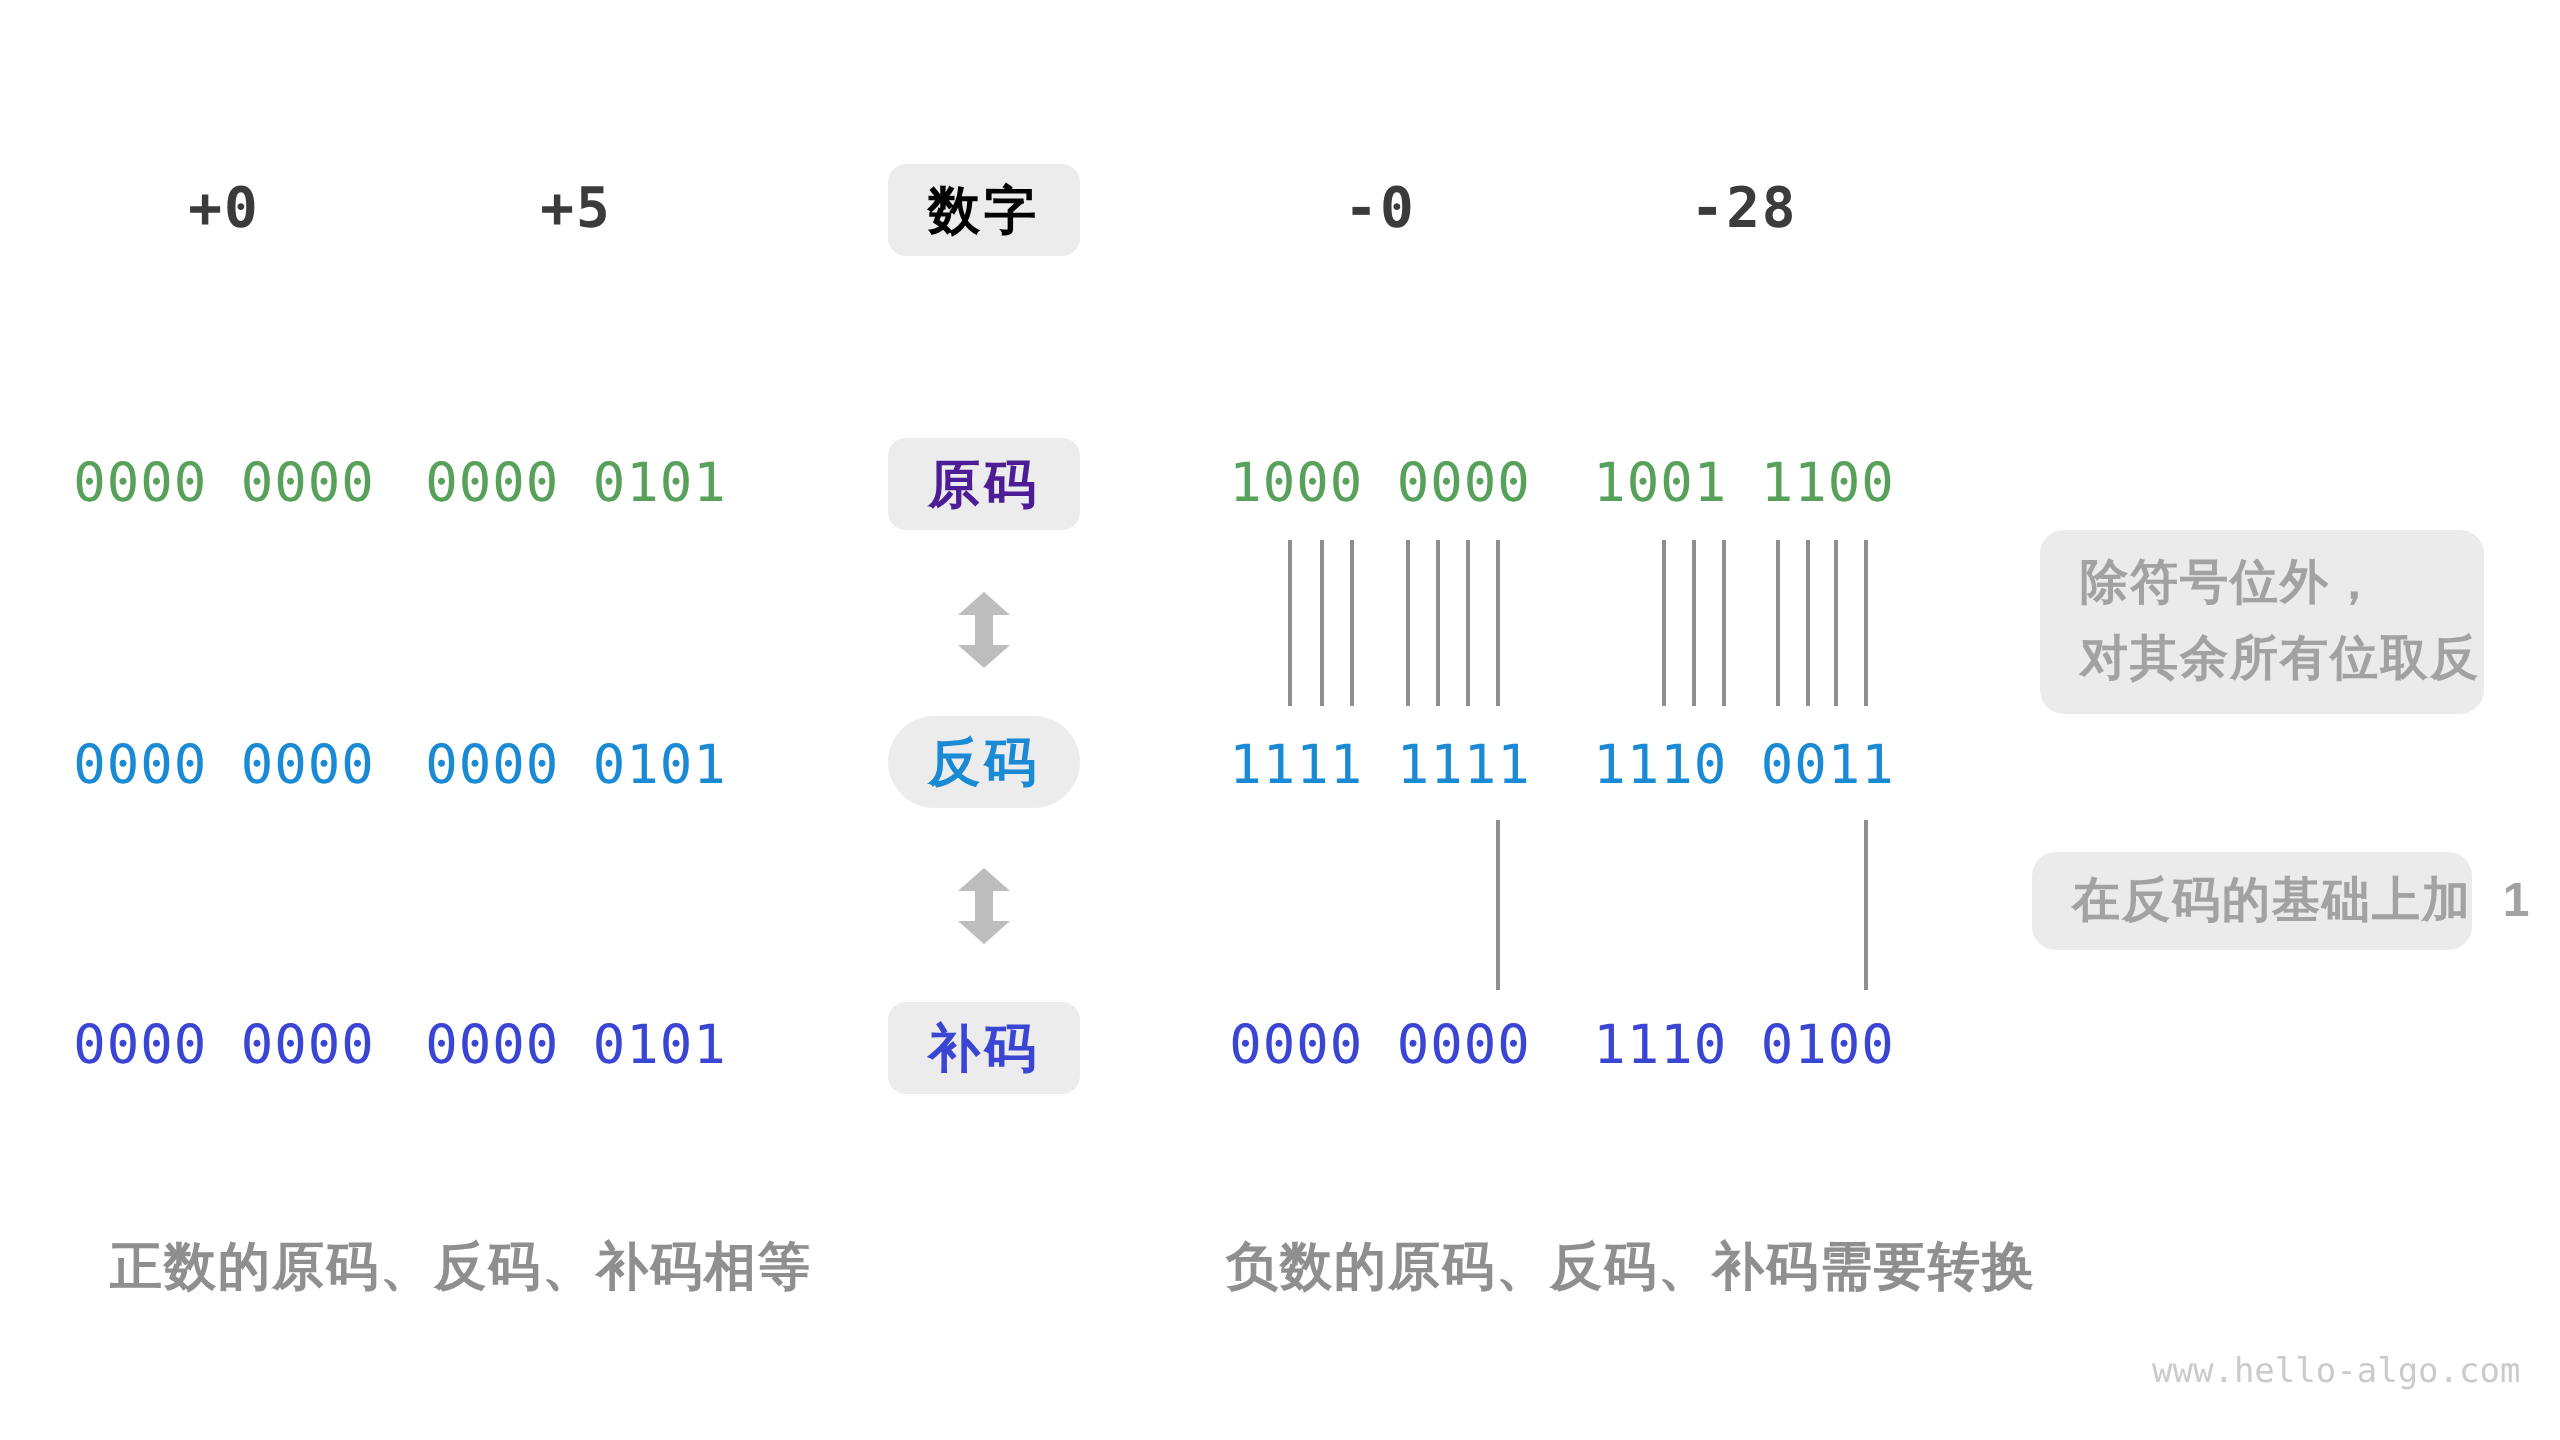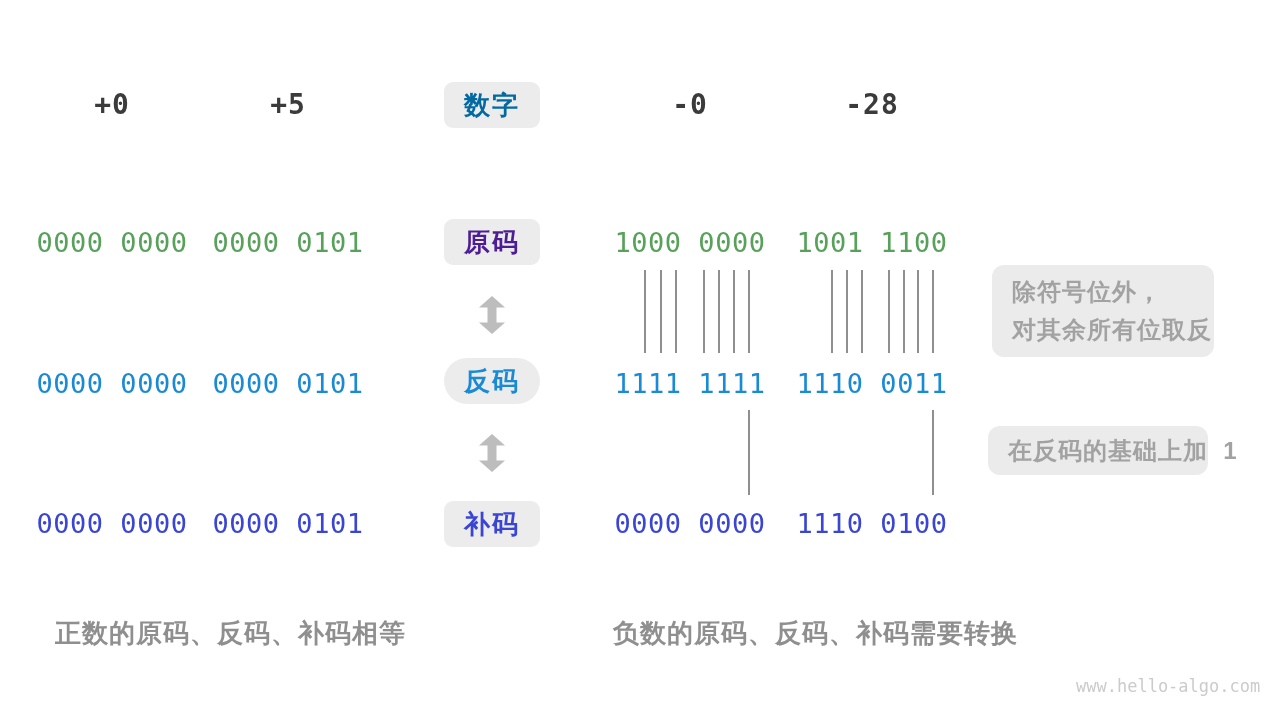--- a/index.html
+++ b/index.html
@@ -33,21 +33,21 @@
     height: 46px;
     background: #ececec;
     border-radius: 9px;
     display: flex;
     align-items: center;
     justify-content: center;
     font-size: 26px;
     font-weight: bold;
     letter-spacing: 2px;
   }
-  .chip.dark   { color: #0369a1; }
+  .chip.dark   { color: #000000; }
   .chip.green  { color: #4c1d95; }
   .chip.blue   { color: #1a8ad4; border-radius: 23px; }
   .chip.indigo { color: #3a46d3; }
 
   .arrow { position: absolute; transform: translate(-50%, -50%); }
 
   .vgroup { position: absolute; }
   .vline {
     position: absolute;
     top: 0;
@@ -63,20 +63,21 @@
     font-weight: bold;
     font-size: 24px;
     display: flex;
     flex-direction: column;
     justify-content: center;
     padding-left: 20px;
     box-sizing: border-box;
     line-height: 38px;
     letter-spacing: 1px;
     white-space: pre;
+    margin-left: 28px;
   }
 
   .caption {
     position: absolute;
     font-size: 26px;
     font-weight: bold;
     color: #8f8f8f;
     letter-spacing: 1px;
     white-space: pre;
   }

